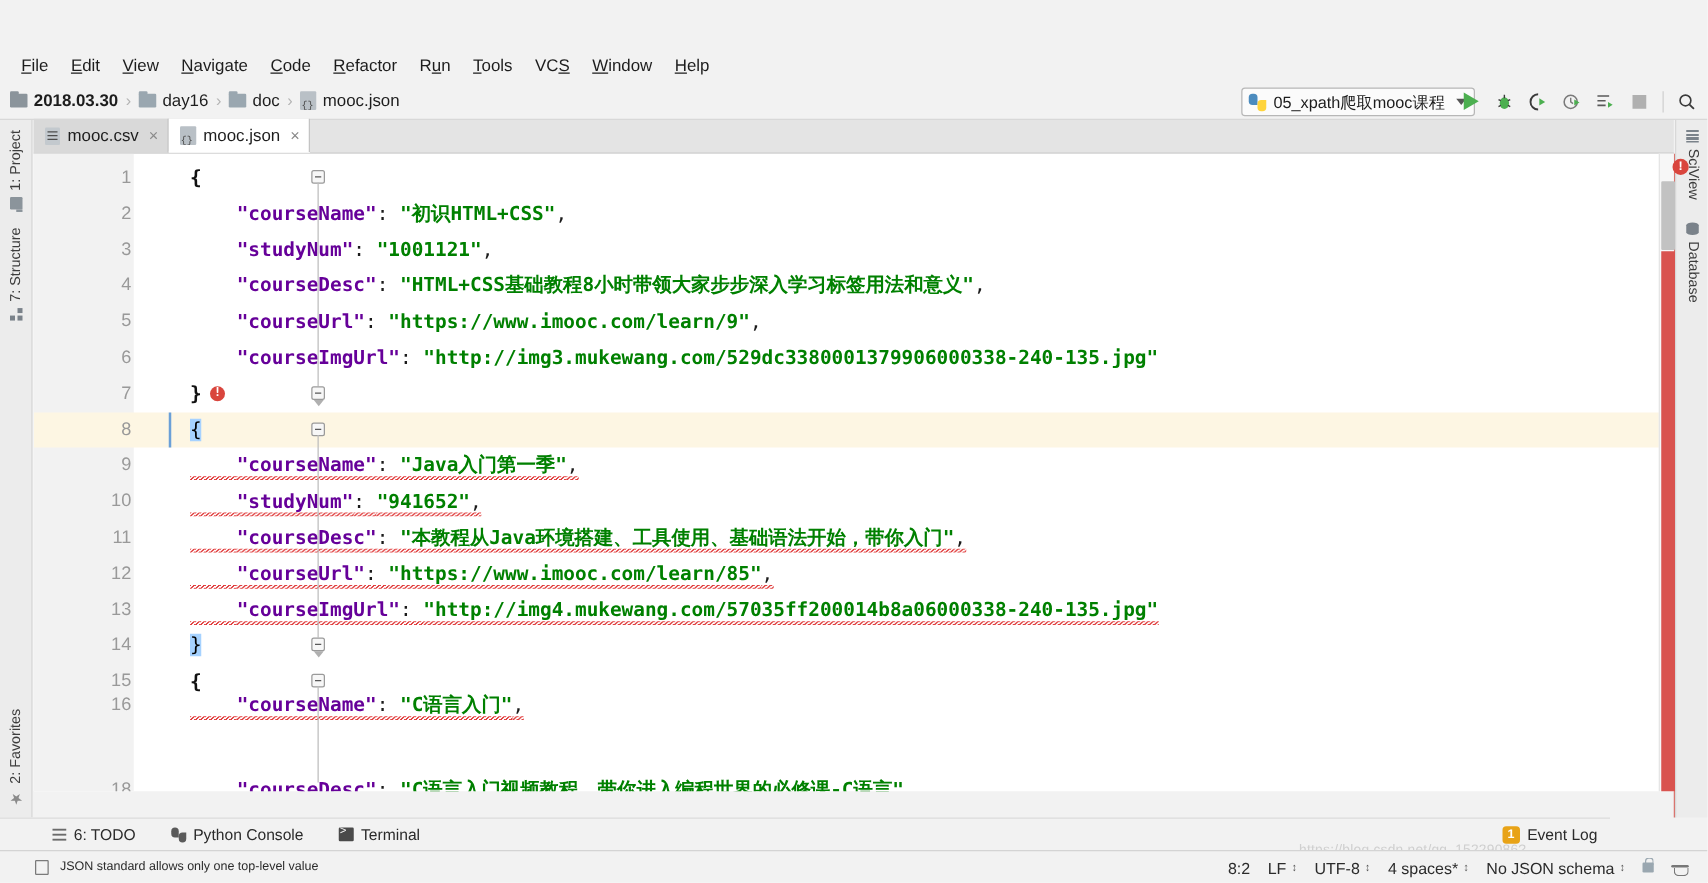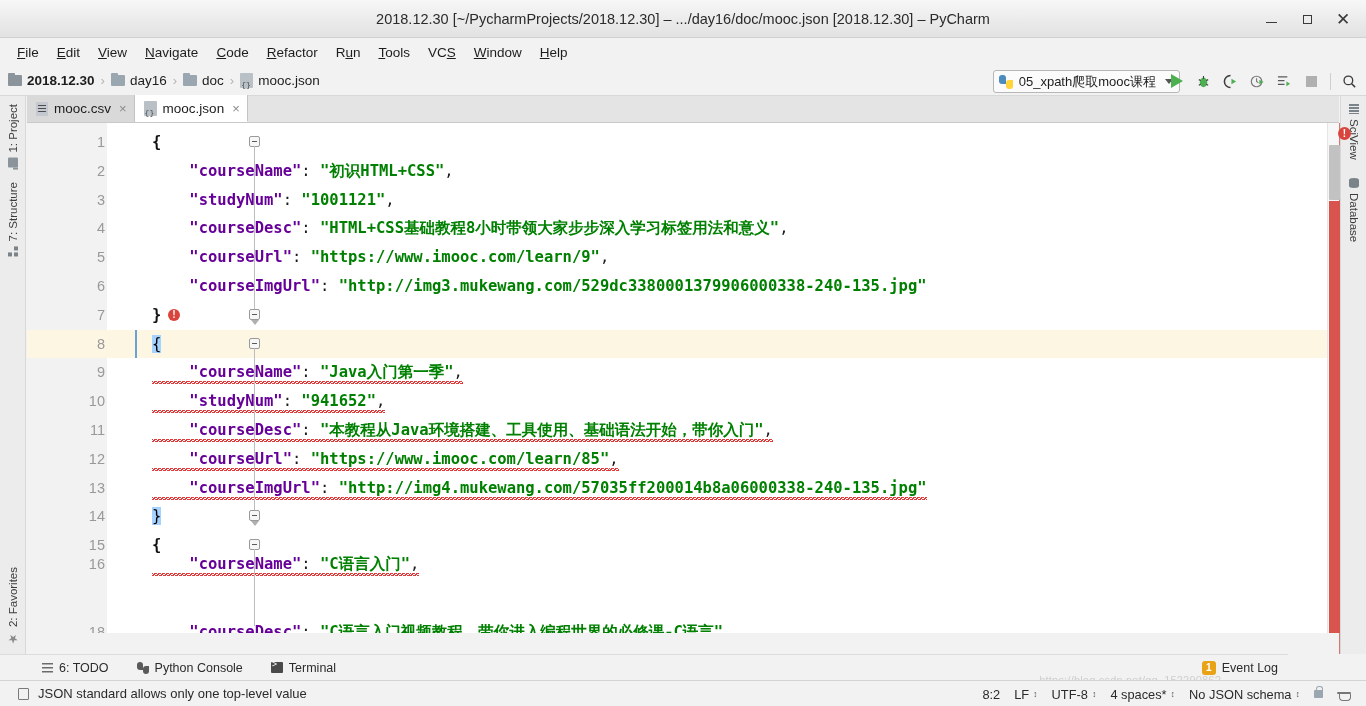--- a/index.html
+++ b/index.html
@@ -304,22 +304,22 @@
     text-align: center;
   }
 
   
   .statusbar {
     position: absolute; left: 0; top: 680px; width: 1366px; height: 26px;
     background: #f2f2f2; border-top: 1px solid #d4d4d4;
     display: flex; align-items: center;
   }
   .status-msg {
-    display: flex; align-items: center; gap: 9px; padding-left: 18px;
-    font-size: 13px; color: #2b2b2b; white-space: nowrap;
+    display: flex; align-items: center; gap: 9px; padding-left: 28px;
+    font-size: 10px; color: #2b2b2b; white-space: nowrap;
   }
   .ico-msg {
     width: 11px; height: 12px; border: 1.3px solid #7a7a7a; border-radius: 1px;
     flex: none;
   }
   .status-right {
     position: absolute; right: 8px; top: 0; height: 26px;
     display: flex; align-items: center; gap: 0px;
     font-size: 12.8px; color: #2b2b2b;
   }
@@ -346,54 +346,40 @@
     position: absolute; right: 145px; top: 674px;
     font-size: 11px; color: #cfcfcf; white-space: nowrap;
     font-family: "Liberation Sans", sans-serif; letter-spacing: .2px;
   }
 </style>
 </head>
 <body>
 
 <div id="app">
 
-  <div class="titlebar">
-    <div class="title">2018.12.30 [~/PycharmProjects/2018.12.30] – .../day16/doc/mooc.json [2018.12.30] – PyCharm</div>
-    <div class="winbtns">
-      <div class="winbtn">
-          <span class="mn"></span>
-        </div>
-      <div class="winbtn">
-          <span class="mx"></span>
-        </div>
-      <div class="winbtn">
-          <span class="cl">✕</span>
-        </div>
-    </div>
-  </div>
 
   <div class="menubar" id="menubar">
       <div class="menuitem"><u>F</u>ile</div>
       <div class="menuitem"><u>E</u>dit</div>
       <div class="menuitem"><u>V</u>iew</div>
       <div class="menuitem"><u>N</u>avigate</div>
       <div class="menuitem"><u>C</u>ode</div>
       <div class="menuitem"><u>R</u>efactor</div>
       <div class="menuitem">R<u>u</u>n</div>
       <div class="menuitem"><u>T</u>ools</div>
       <div class="menuitem">VC<u>S</u></div>
       <div class="menuitem"><u>W</u>indow</div>
       <div class="menuitem"><u>H</u>elp</div>
     </div>
 
   <div class="navbar">
     <div id="breadcrumb" style="display:flex;align-items:center;">
         <div class="crumb">
           <span class="folder-ico dark"></span>
-          <span class="crumb-label bold">2018.12.30</span>
+          <span class="crumb-label bold">2018.03.30</span>
         </div>
         <span class="crumb-sep">›</span>
         <div class="crumb">
           <span class="folder-ico"></span>
           <span class="crumb-label">day16</span>
         </div>
         <span class="crumb-sep">›</span>
         <div class="crumb">
           <span class="folder-ico"></span>
           <span class="crumb-label">doc</span>

